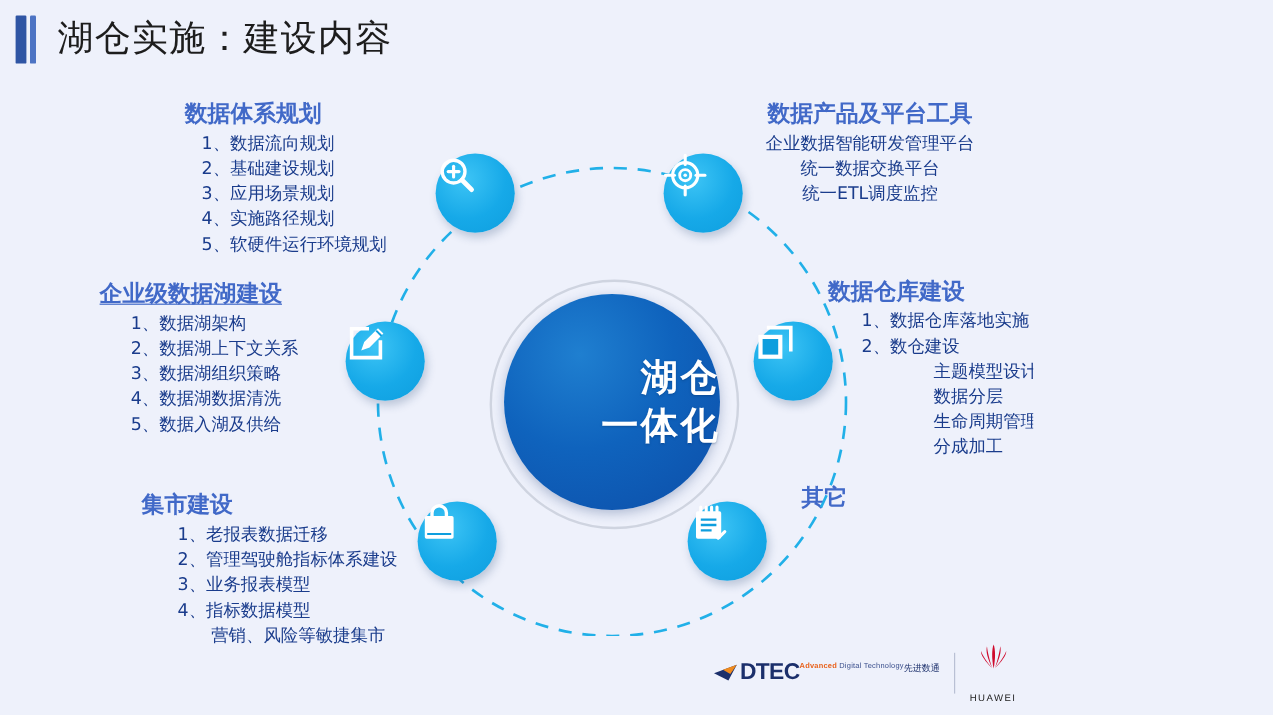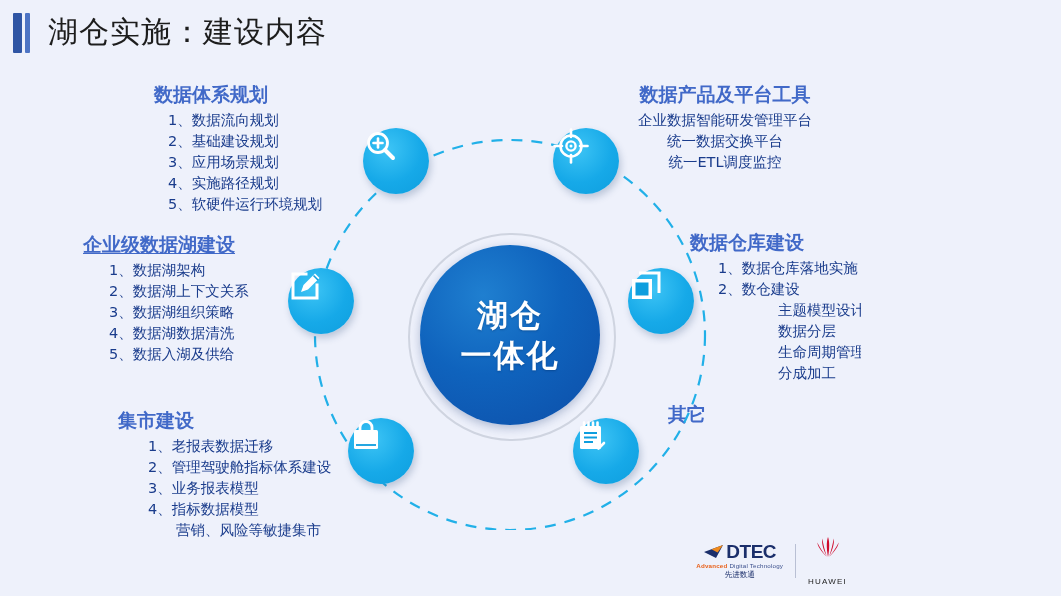--- a/index.html
+++ b/index.html
@@ -82,35 +82,35 @@
   #node-product{left:303px;top:18px;}
   #node-lake{left:38px;top:158px;}
   #node-warehouse{left:378px;top:158px;}
   #node-market{left:98px;top:308px;}
   #node-other{left:323px;top:308px;}
 
   #center-circle{
     position:absolute;left:170px;top:135px;width:180px;height:180px;border-radius:50%;
     background:radial-gradient(circle at 35% 28%, #1f7fd0 0%, #0f63bd 45%, #0d4ea8 100%);
     box-shadow:0 3px 10px rgba(30,60,120,.3);
-    display:flex;flex-direction:column;align-items:center;justify-content:center;
+    display:flex;flex-direction:column;align-items:flex-end;justify-content:center;
   }
   #center-ring{
     position:absolute;left:158px;top:123px;width:204px;height:204px;border-radius:50%;
     border:2px solid #cfd4e0;
   }
   .center-line{
     color:#ffffff;font-size:31px;font-weight:bold;line-height:40px;letter-spacing:2px;
     font-family:"DejaVu Sans","Liberation Sans",sans-serif;
     text-shadow:0 1px 2px rgba(0,40,90,.35);
   }
 
   
   #logos{position:absolute;right:14px;bottom:10px;display:flex;align-items:center;gap:12px;}
-  #dtec{display:flex;flex-direction:column;align-items:center;line-height:1;}
+  #dtec{display:flex;line-height:1;}
   .dtec-row{display:flex;align-items:center;gap:1px;}
   .dtec-word{
     font-size:19px;font-weight:bold;color:#1b2f6b;letter-spacing:-0.5px;
     font-family:"Liberation Sans",sans-serif;
   }
   .dtec-sub{
     font-size:6.2px;color:#3a4f8c;margin-top:2px;letter-spacing:0.2px;
     font-family:"Liberation Sans",sans-serif;white-space:nowrap;
   }
   .dtec-sub b{color:#e8611a;}

